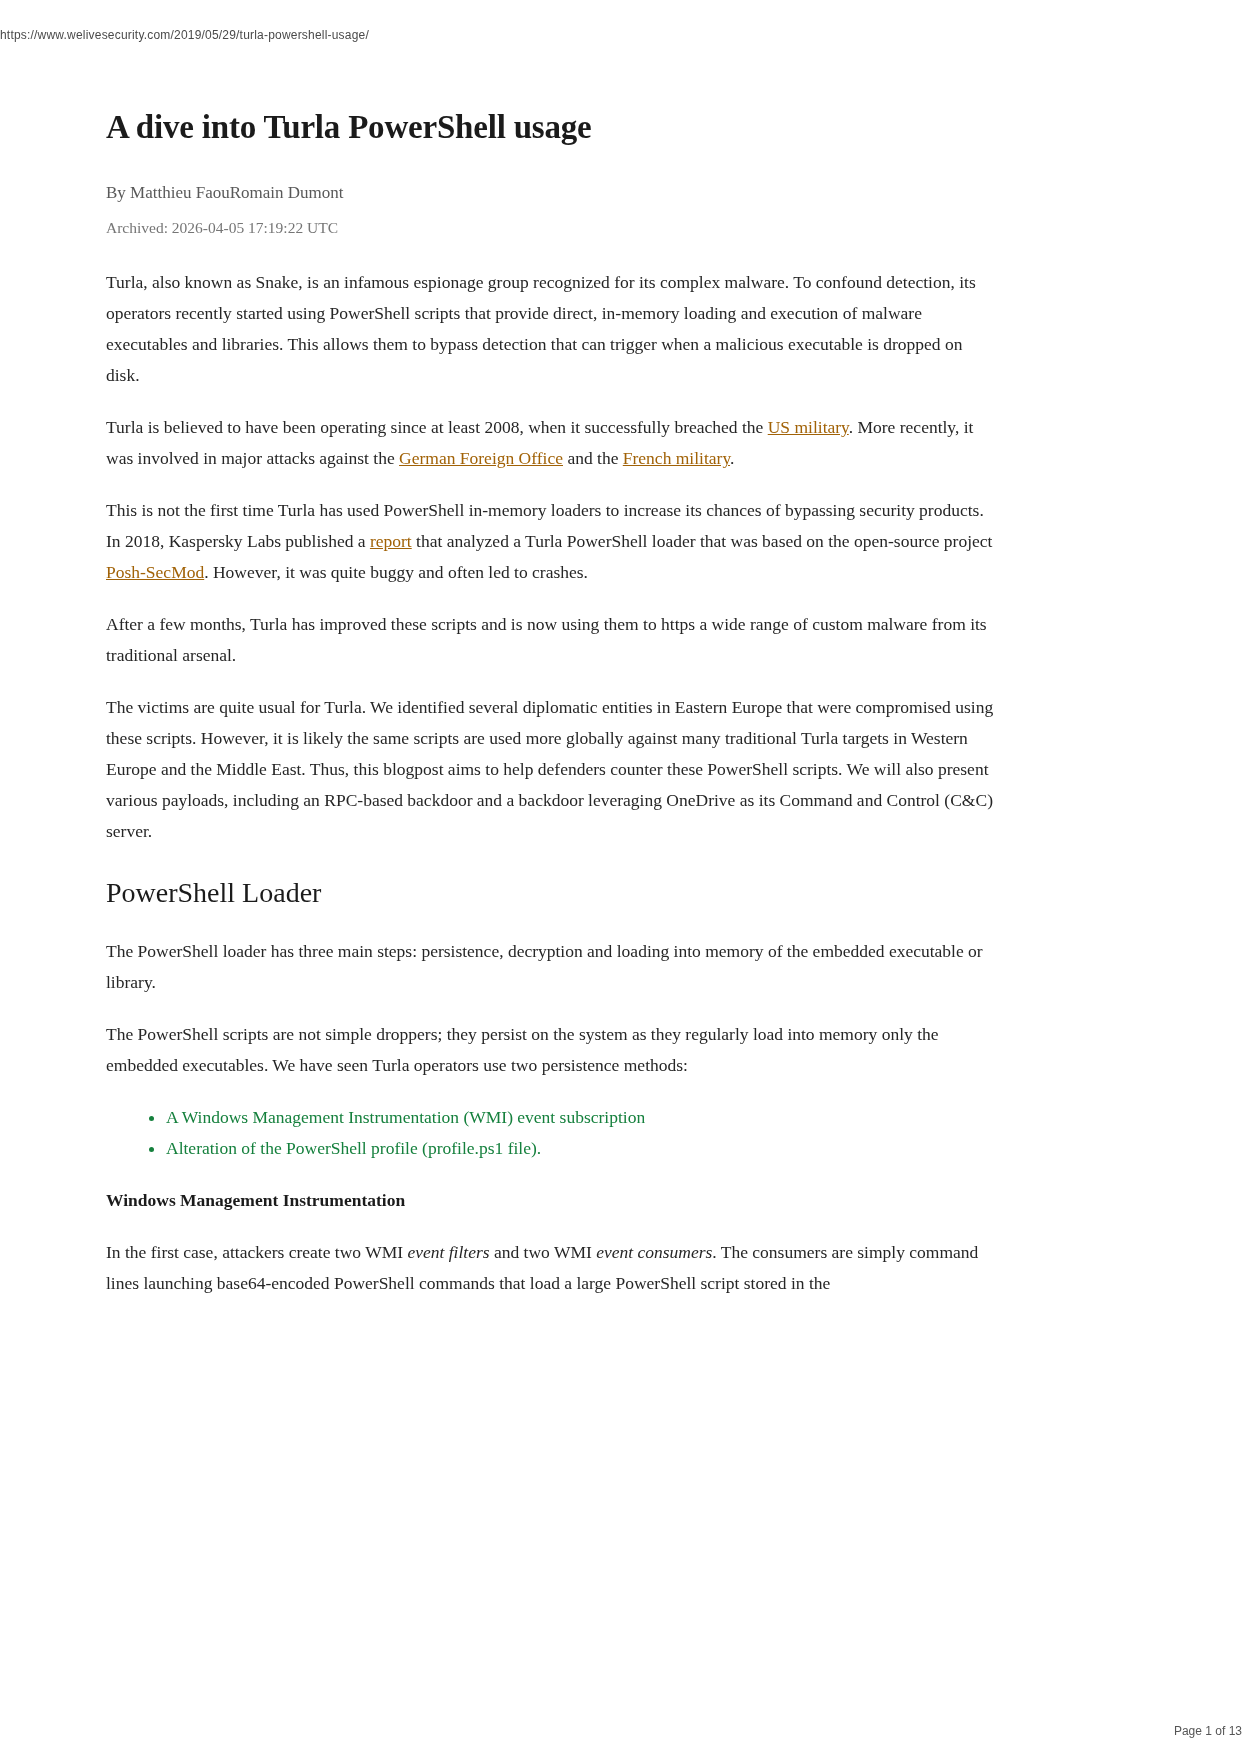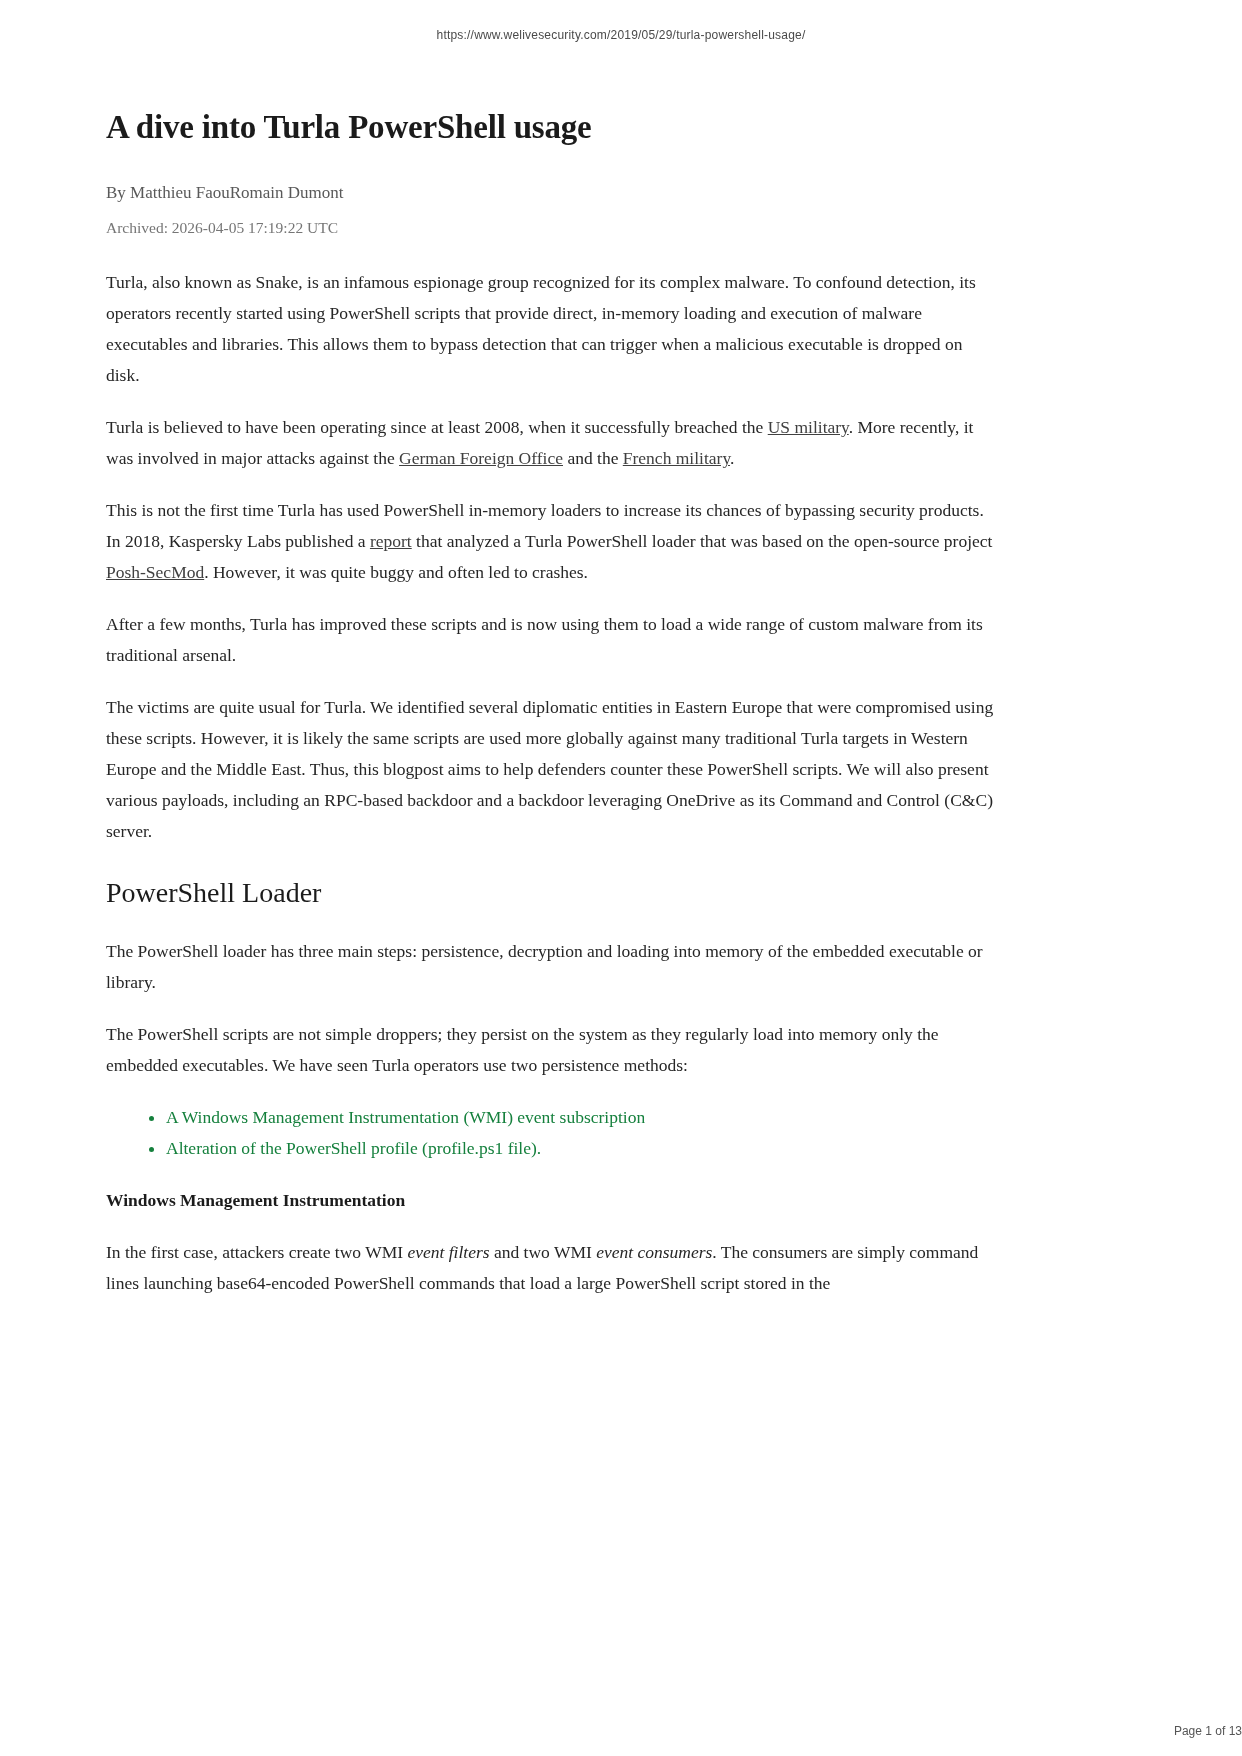--- a/index.html
+++ b/index.html
@@ -7,21 +7,21 @@
     width: 1242px;
     height: 1756px;
     background: #ffffff;
     position: relative;
     font-family: "Liberation Serif", serif;
     color: #222222;
     overflow: hidden;
   }
   .archive-header {
     padding-top: 28px;
-    text-align: center;
+    text-align: left;
     font-family: "Liberation Sans", sans-serif;
     font-size: 12px;
     color: #4a4a4a;
     letter-spacing: 0.2px;
   }
   main.article {
     width: 892px;
     margin-left: 106px;
   }
   h1.title {
@@ -42,21 +42,21 @@
     font-size: 15.5px;
     color: #757575;
   }
   p.body-text {
     margin: 0 0 21px 0;
     font-size: 17.5px;
     line-height: 31px;
     color: #262626;
   }
   a.lnk {
-    color: #404040;
+    color: #a16207;
     cursor: pointer;
   }
   h2.section {
     margin: 30px 0 27px 0;
     font-size: 28px;
     font-weight: normal;
     color: #1b1b1b;
   }
   h3.section {
     margin: 28px 0 25px 0;
@@ -104,21 +104,21 @@
   <p class="byline">By Matthieu FaouRomain Dumont</p>
 
   <p class="archived">Archived: 2026-04-05 17:19:22 UTC</p>
 
   <p class="body-text">Turla, also known as Snake, is an infamous espionage group recognized for its complex malware. To confound detection, its operators recently started using PowerShell scripts that provide direct, in-memory loading and execution of malware executables and libraries. This allows them to bypass detection that can trigger when a malicious executable is dropped on disk.</p>
 
   <p class="body-text"><span>Turla is believed to have been operating since at least 2008, when it successfully breached the </span><a class="lnk" href="#">US military</a><span>. More recently, it was involved in major attacks against the </span><a class="lnk" href="#">German Foreign Office</a><span> and the </span><a class="lnk" href="#">French military</a><span>.</span></p>
 
   <p class="body-text"><span>This is not the first time Turla has used PowerShell in-memory loaders to increase its chances of bypassing security products. In 2018, Kaspersky Labs published a </span><a class="lnk" href="#">report</a><span> that analyzed a Turla PowerShell loader that was based on the open-source project </span><a class="lnk" href="#">Posh-SecMod</a><span>. However, it was quite buggy and often led to crashes.</span></p>
 
-  <p class="body-text">After a few months, Turla has improved these scripts and is now using them to load a wide range of custom malware from its traditional arsenal.</p>
+  <p class="body-text">After a few months, Turla has improved these scripts and is now using them to https a wide range of custom malware from its traditional arsenal.</p>
 
   <p class="body-text">The victims are quite usual for Turla. We identified several diplomatic entities in Eastern Europe that were compromised using these scripts. However, it is likely the same scripts are used more globally against many traditional Turla targets in Western Europe and the Middle East. Thus, this blogpost aims to help defenders counter these PowerShell scripts. We will also present various payloads, including an RPC-based backdoor and a backdoor leveraging OneDrive as its Command and Control (C&amp;C) server.</p>
 
   <h2 class="section">PowerShell Loader</h2>
 
   <p class="body-text">The PowerShell loader has three main steps: persistence, decryption and loading into memory of the embedded executable or library.</p>
 
 
   <p class="body-text">The PowerShell scripts are not simple droppers; they persist on the system as they regularly load into memory only the embedded executables. We have seen Turla operators use two persistence methods:</p>
 

